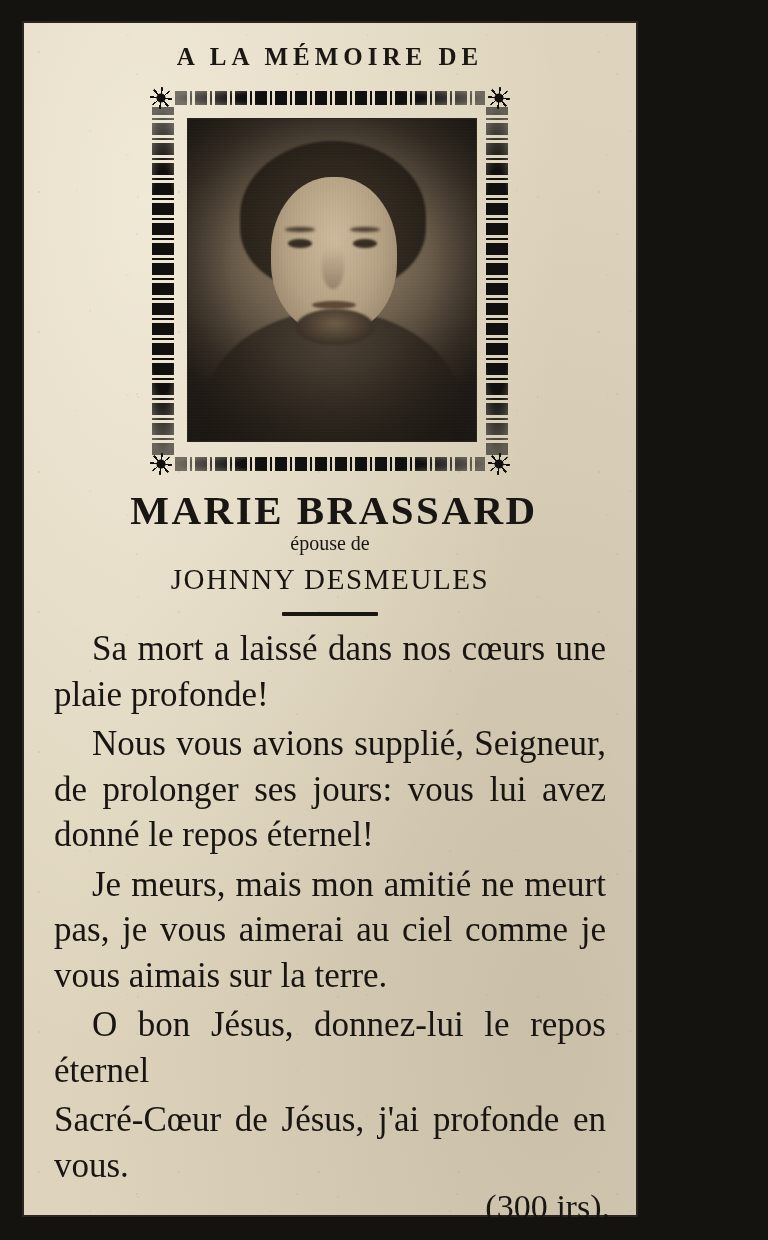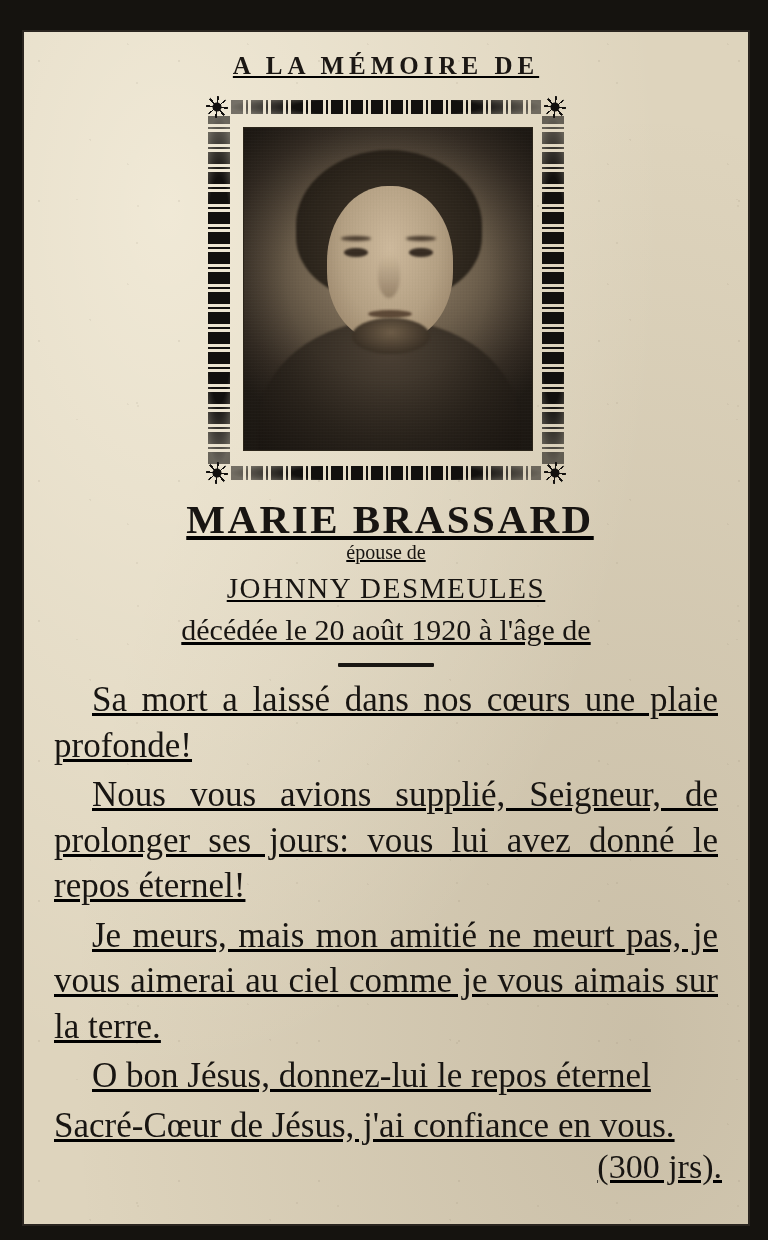--- a/index.html
+++ b/index.html
@@ -19,30 +19,29 @@
     left: 0; top: 0;
     width: 768px;
     height: 1240px;
     background: #15130f;
   }
 
   
   #card {
     position: absolute;
     left: 22px;
-    top: 30px;
-    width: 728px;
+    top: 21px;
+    width: 616px;
     height: 1196px;
     background: #ded4bd;
     background-image:
       radial-gradient(ellipse at 20% 15%, rgba(255,250,235,0.55), rgba(255,250,235,0) 60%),
       radial-gradient(ellipse at 85% 85%, rgba(120,105,80,0.20), rgba(120,105,80,0) 65%);
     box-shadow: 0 0 0 2px #2a2520 inset;
     overflow: hidden;
-    text-decoration: underline;
   }
 
   
   #paper-grain {
     position: absolute;
     inset: 0;
     pointer-events: none;
     opacity: .35;
     background-image:
       radial-gradient(circle at 12% 22%, rgba(90,75,55,.25) 0 1px, transparent 1px),
@@ -359,31 +358,30 @@
           <div class="orn-rosette"></div>
           <div class="orn-bar"></div>
           <div class="orn-rosette"></div>
         </div>
       </div>
 
       <div id="name-block">
         <div id="deceased-name">MARIE BRASSARD</div>
         <div id="spouse-relation">épouse de</div>
         <div id="spouse-name">JOHNNY DESMEULES</div>
-        <div id="death-line-1">décédée le 20 août 1920 à l'âge de</div>
       </div>
 
       <div id="divider"></div>
 
       <div id="prayers">
         <p class="prayer-para">Sa mort a laissé dans nos cœurs une plaie profonde!</p>
         <p class="prayer-para">Nous vous avions supplié, Seigneur, de prolonger ses jours: vous lui avez donné le repos éternel!</p>
         <p class="prayer-para">Je meurs, mais mon amitié ne meurt pas, je vous aimerai au ciel comme je vous aimais sur la terre.</p>
         <p class="prayer-para">O bon Jésus, donnez-lui le repos éternel</p>
-        <p class="prayer-para no-indent">Sacré-Cœur de Jésus, j'ai confiance en vous.</p>
+        <p class="prayer-para no-indent">Sacré-Cœur de Jésus, j'ai profonde en vous.</p>
       </div>
 
       <div id="indulgence-row">
         <span>(300 jrs).</span>
       </div>
 
 
     </div>
   </div>
 </div>

